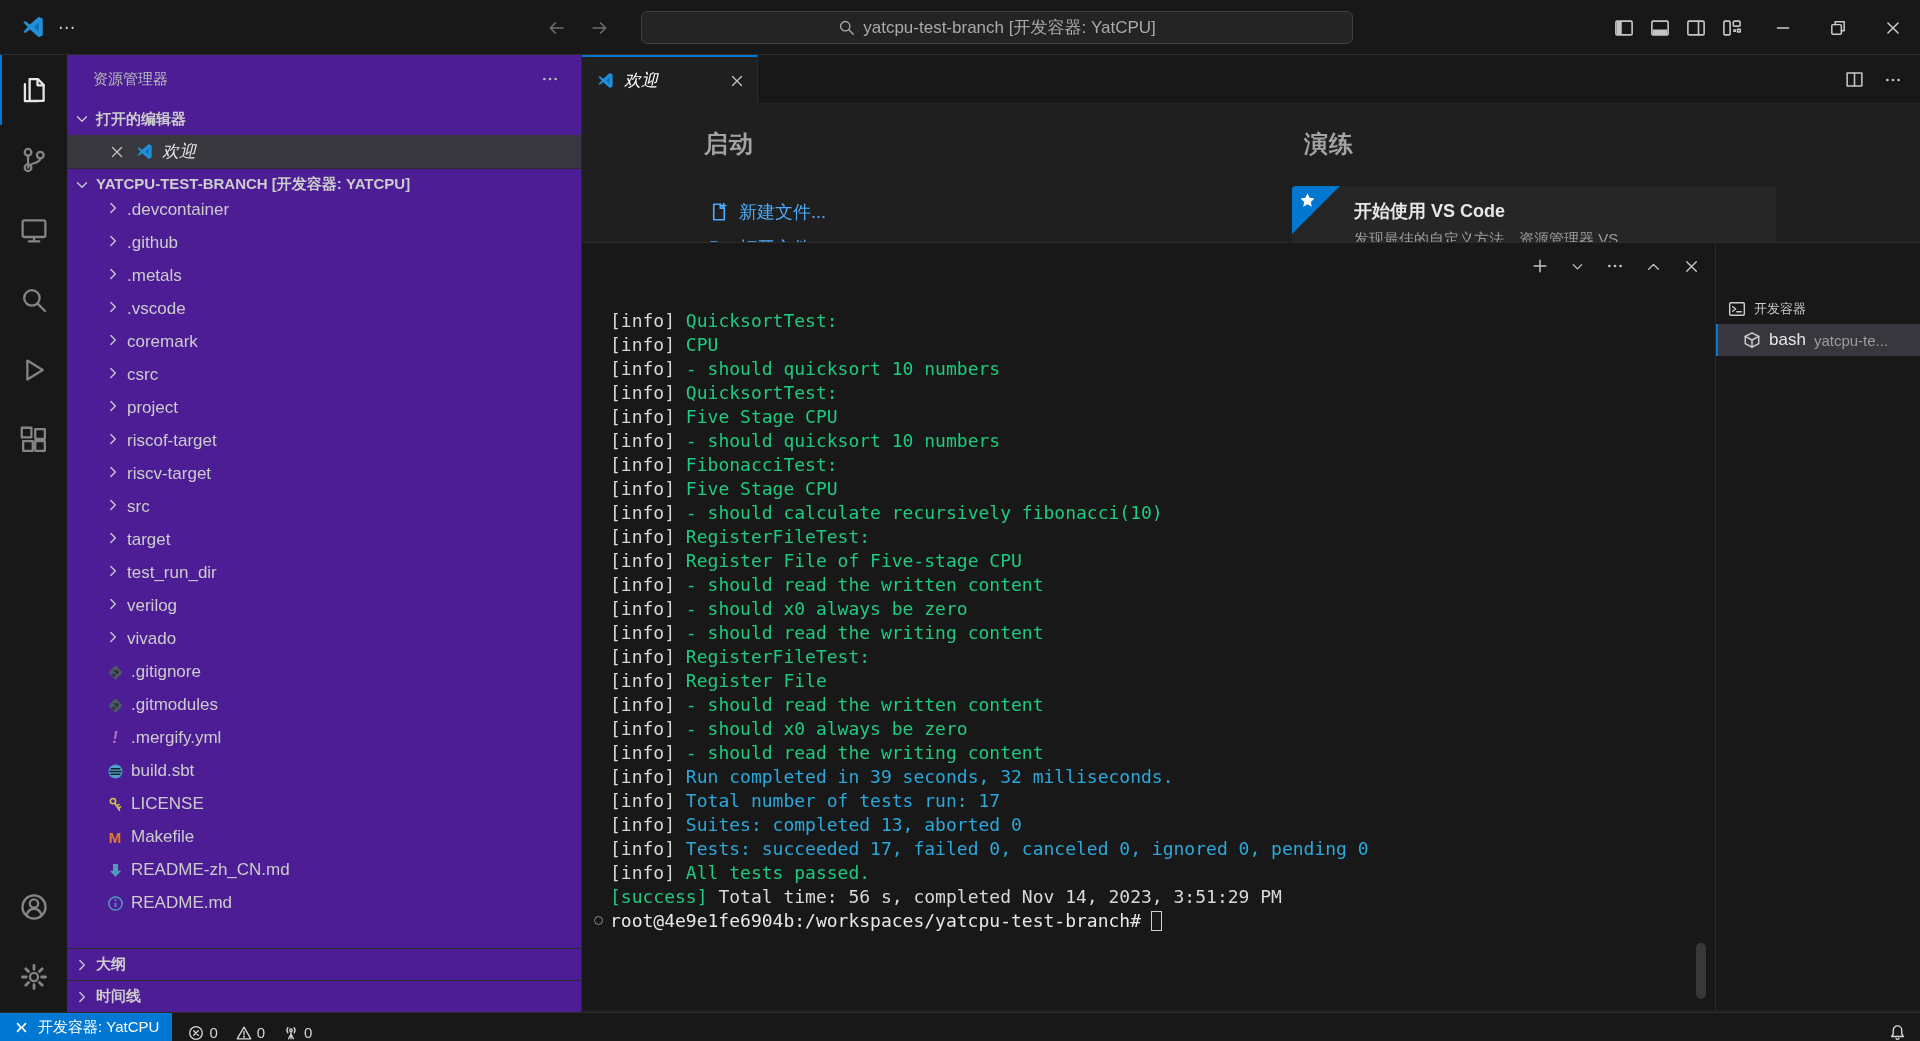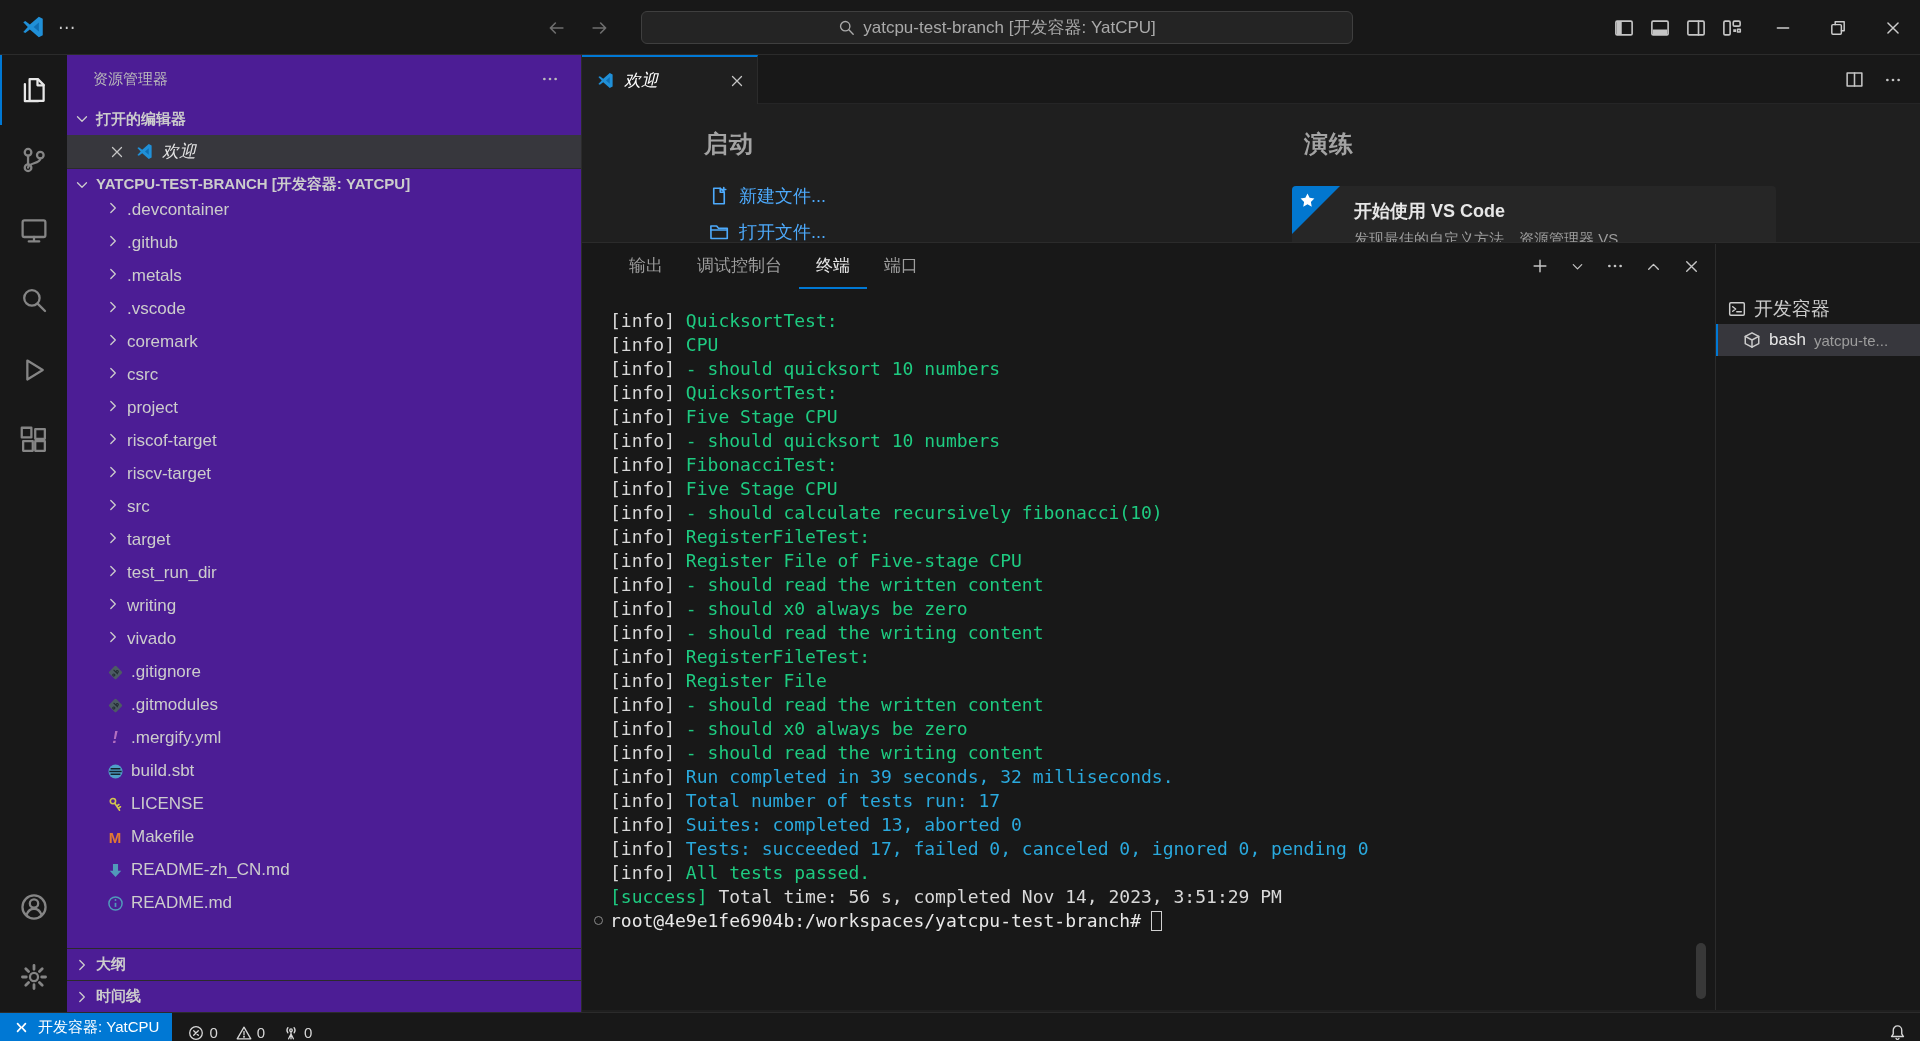--- a/index.html
+++ b/index.html
@@ -61,21 +61,21 @@
     display:flex; align-items:center; padding:0 12px 0 14px; gap:9px; margin-bottom:-1px; }
   .tab-label { flex:1; font-style:italic; color:#ffffff; font-size:17px; white-space:nowrap; }
   .tab-close { color:#c5c5c5; }
   .editor-actions { position:absolute; right:18px; top:0; height:49px; display:flex; gap:20px; align-items:center; color:#c5c5c5; }
 
   
   .welcome { height:138px; position:relative; overflow:hidden; background:#1f1f1f; }
   .wc-heading { position:absolute; top:24px; font-size:24px; font-weight:600; color:#a3a3a3; letter-spacing:1px; }
   #start-heading { left:122px; }
   #walk-heading { left:722px; }
-  .wc-links { position:absolute; left:127px; top:80px; display:flex; flex-direction:column; gap:12px; }
+  .wc-links { position:absolute; left:127px; top:96px; display:flex; flex-direction:column; gap:12px; }
   .wc-link { display:flex; align-items:center; gap:10px; color:#4daafc; font-size:18px; }
   .wc-card { position:absolute; left:710px; top:82px; width:484px; height:120px;
     background:#262626; border-radius:4px; overflow:hidden; }
   .wc-ribbon { position:absolute; left:0; top:0; width:0; height:0;
     border-top:48px solid #0277cf; border-right:48px solid transparent; }
   .wc-star { position:absolute; left:7px; top:6px; }
   .wc-card-title { position:absolute; left:62px; top:13px; font-size:18px; font-weight:bold; color:#e7e7e7; }
   .wc-card-sub { position:absolute; left:62px; top:44px; font-size:15px; color:#9d9d9d; white-space:nowrap; }
 
   
@@ -85,21 +85,21 @@
     border-bottom:2px solid transparent; height:46px; }
   .ptab.active { color:#e7e7e7; border-bottom-color:#0078d4; }
   .panel-actions { position:absolute; right:220px; top:0; height:46px; display:flex; gap:21px; align-items:center; color:#c5c5c5; }
   .term-lines { position:absolute; left:28px; top:66px; font-family:"DejaVu Sans Mono","Liberation Mono",monospace;
     font-size:18px; line-height:24px; white-space:pre; }
   .prompt-line { position:relative; }
   .prompt-deco { position:absolute; left:-16px; top:7px; width:9px; height:9px; border:1.5px solid #8a8a8a; border-radius:50%; }
   .cursor { display:inline-block; width:11px; height:20px; border:1.5px solid #d0d0d0; vertical-align:-4px; margin-left:10px; }
   .term-scroll { position:absolute; left:1114px; top:700px; width:10px; height:56px; background:#4a4a4a; border-radius:5px; opacity:.65; }
   .term-side { position:absolute; right:0; top:1px; bottom:0; width:205px; border-left:1px solid #2b2b2b; }
-  .ts-group { height:30px; margin-top:50px; display:flex; align-items:center; gap:8px; padding-left:12px; color:#cccccc; font-size:19px; }
+  .ts-group { height:30px; margin-top:50px; display:flex; align-items:center; gap:8px; padding-left:12px; color:#cccccc; font-size:13px; }
   .ts-item { height:32px; display:flex; align-items:center; gap:8px; padding-left:25px;
     background:#37373d; border-left:2px solid #0078d4; }
   .ts-shell { color:#e7e7e7; font-size:17px; }
   .ts-detail { color:#9d9d9d; font-size:15px; }
 
   
   .statusbar { position:absolute; left:0; right:0; bottom:0; height:29px; background:#181818;
     border-top:1px solid #2b2b2b; display:flex; align-items:flex-end; font-size:15px; color:#d7d7d7; }
   .sb-remote { height:100%; background:#0078d4; color:#ffffff; display:flex; align-items:center; gap:8px; padding:0 13px; }
   .sb-problems { display:flex; align-items:center; gap:5px; margin-left:16px; }
@@ -399,21 +399,21 @@
             </svg>
           </span>
           <span class="tree-label">test_run_dir</span>
         </div>
         <div class="tree-row">
           <span class="ico">
             <svg viewBox="0 0 16 16" fill="none" stroke="currentColor" stroke-width="1.3" stroke-linecap="round" stroke-linejoin="round" width="16" height="16">
               <path d="M5.8 3.5 10.3 8l-4.5 4.5"></path>
             </svg>
           </span>
-          <span class="tree-label">writing</span>
+          <span class="tree-label">verilog</span>
         </div>
         <div class="tree-row">
           <span class="ico">
             <svg viewBox="0 0 16 16" fill="none" stroke="currentColor" stroke-width="1.3" stroke-linecap="round" stroke-linejoin="round" width="16" height="16">
               <path d="M5.8 3.5 10.3 8l-4.5 4.5"></path>
             </svg>
           </span>
           <span class="tree-label">vivado</span>
         </div>
         <div class="tree-row">
@@ -577,26 +577,20 @@
             <svg viewBox="0 0 16 16" width="17" height="17">
               <path fill="#ffffff" d="M8 1.4l2 4.1 4.5.6-3.3 3.2.8 4.5L8 11.6l-4 2.2.8-4.5L1.5 6.1 6 5.5z"></path>
             </svg>
           </span>
         <div class="wc-card-title">开始使用 VS Code</div>
         <div class="wc-card-sub">发现最佳的自定义方法，资源管理器 VS</div>
       </div>
     </div>
 
     <div class="panel">
-      <div class="panel-tabs" id="panel-tabs">
-          <div class="ptab">输出</div>
-          <div class="ptab">调试控制台</div>
-          <div class="ptab active">终端</div>
-          <div class="ptab">端口</div>
-        </div>
       <div class="panel-actions">
         <span class="ico">
             <svg viewBox="0 0 16 16" fill="none" stroke="currentColor" stroke-width="1.3" stroke-linecap="round" stroke-linejoin="round" width="18" height="18">
               <path d="M8 2.8v10.4M2.8 8h10.4"></path>
             </svg>
           </span>
         <span class="ico">
             <svg viewBox="0 0 16 16" fill="none" stroke="currentColor" stroke-width="1.3" stroke-linecap="round" stroke-linejoin="round" width="15" height="15">
               <path d="M3.5 6 8 10.5 12.5 6"></path>
             </svg>

